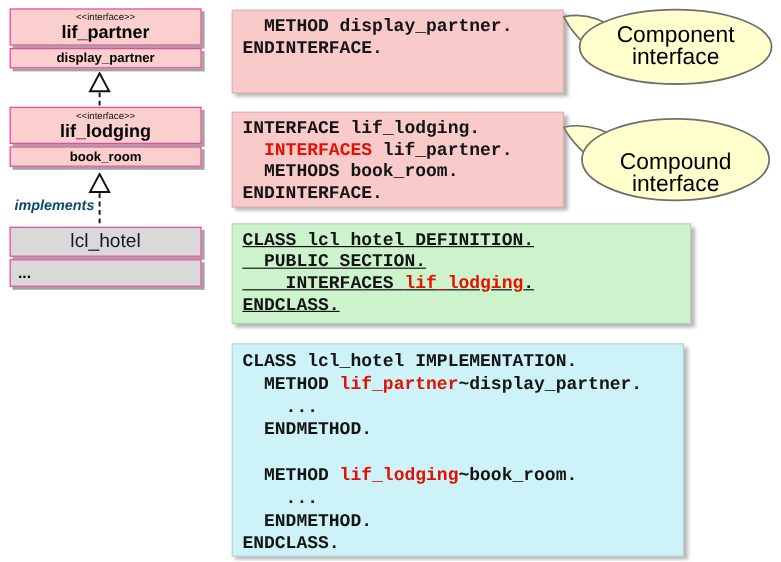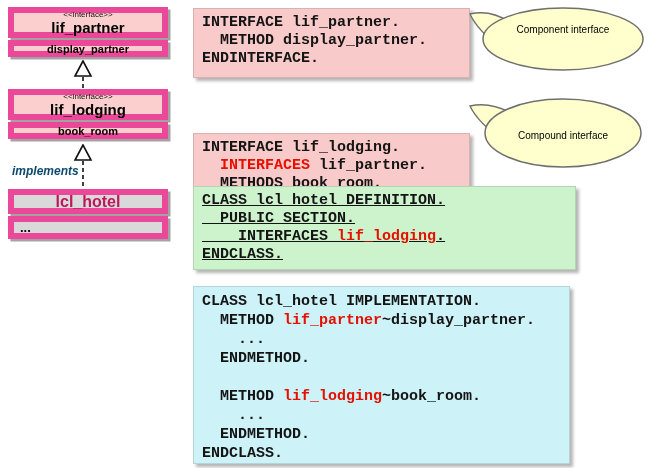--- a/index.html
+++ b/index.html
@@ -3,33 +3,33 @@
 <meta charset="utf-8">
 <style>
   html,body{margin:0;padding:0;background:#fff;}
   .canvas{
     position:relative;width:651px;height:468px;background:#ffffff;
     font-family:"Liberation Sans",sans-serif;overflow:hidden;
   }
   
   .uml-box{position:absolute;width:160px;}
   .comp{
-    box-sizing:border-box;border:6px solid #ec4899;
+    box-sizing:border-box;border:1px solid #ec4899;
     box-shadow:2.5px 2.5px 0 #a3a3a3;
     display:flex;flex-direction:column;align-items:center;justify-content:center;
   }
   .comp + .comp{margin-top:2px;}
   .pink-fill{background:#fbcfcd;}
   .gray-fill{background:#d9d9d9;}
   .u-head{height:31px;}
   .stereotype{font-size:8px;line-height:9px;color:#111;}
   .u-title{font-size:15px;font-weight:bold;line-height:17px;color:#000;}
   .u-member{height:17px;font-size:11px;font-weight:bold;color:#000;}
   .c-head{height:25px;}
-  .c-title{font-size:16px;font-weight:bold;color:#be185d;}
+  .c-title{font-size:16px;font-weight:normal;color:#0f172a;}
   .c-member{height:23px;align-items:flex-start;justify-content:center;}
   .c-member-text{font-size:13px;font-weight:bold;padding-left:6px;line-height:10px;}
   .arrow-svg{position:absolute;}
   .implements-label{
     position:absolute;left:12px;top:164px;
     font-size:12px;font-weight:bold;font-style:italic;color:#0c4a6e;
   }
   
   .code-block{
     position:absolute;box-sizing:border-box;
@@ -42,21 +42,21 @@
   .code-line{line-height:18px;min-height:18px;}
   .lh19 .code-line{line-height:19px;min-height:19px;}
   .bg-pink{background:#f9caca;}
   .bg-green{background:#cdf3cd;}
   .bg-cyan{background:#cdf2f8;}
   .kw-red{color:#e51000;}
   
   .callout-svg{position:absolute;}
   .callout-label{
     position:absolute;width:124px;text-align:center;
-    font-size:10px;line-height:18px;color:#000;
+    font-size:19px;line-height:18px;color:#000;
   }
 </style>
 </head>
 <body>
 
 <div class="canvas">
 
   <div class="uml-box" style="left:8px;top:7px;">
     <div class="comp u-head pink-fill">
       <div class="stereotype">&lt;&lt;interface&gt;&gt;</div>
@@ -87,23 +87,23 @@
 
   <div class="uml-box" style="left:8px;top:189px;">
     <div class="comp c-head gray-fill">
       <div class="c-title">lcl_hotel</div>
     </div>
     <div class="comp c-member gray-fill">
       <div class="c-member-text">...</div>
     </div>
   </div>
 
-  <div class="code-block bg-pink" style="left:193px;top:8px;width:277px;height:70px;"><div class="code-line"><span>INTERFACE lif_partner.</span></div><div class="code-line"><span>  METHOD display_partner.</span></div><div class="code-line"><span>ENDINTERFACE.</span></div></div>
+  <div class="code-block bg-pink" style="left:193px;top:8px;width:277px;height:70px;"><div class="code-line"><span>  METHOD display_partner.</span></div><div class="code-line"><span>ENDINTERFACE.</span></div></div>
 
-  <div class="code-block bg-pink" style="left:193px;top:93px;width:277px;height:68px;margin-top:40px;"><div class="code-line"><span>INTERFACE lif_lodging.</span></div><div class="code-line"><span>  </span><span class="kw-red">INTERFACES</span><span> lif_partner.</span></div><div class="code-line"><span>  METHODS book_room.</span></div><div class="code-line"><span>ENDINTERFACE.</span></div></div>
+  <div class="code-block bg-pink" style="left:193px;top:93px;width:277px;height:80px;"><div class="code-line"><span>INTERFACE lif_lodging.</span></div><div class="code-line"><span>  </span><span class="kw-red">INTERFACES</span><span> lif_partner.</span></div><div class="code-line"><span>  METHODS book_room.</span></div><div class="code-line"><span>ENDINTERFACE.</span></div></div>
 
   <div class="code-block bg-green" style="left:193px;top:186px;width:383px;height:84px;text-decoration:underline;"><div class="code-line"><span>CLASS lcl_hotel DEFINITION.</span></div><div class="code-line"><span>  PUBLIC SECTION.</span></div><div class="code-line"><span>    INTERFACES </span><span class="kw-red">lif_lodging</span><span>.</span></div><div class="code-line"><span>ENDCLASS.</span></div></div>
 
   <div class="code-block bg-cyan lh19" style="left:193px;top:286px;width:377px;height:178px;"><div class="code-line"><span>CLASS lcl_hotel IMPLEMENTATION.</span></div><div class="code-line"><span>  METHOD </span><span class="kw-red">lif_partner</span><span>~display_partner.</span></div><div class="code-line"><span>    ...</span></div><div class="code-line"><span>  ENDMETHOD.</span></div><div class="code-line"><span></span>&nbsp;</div><div class="code-line"><span>  METHOD </span><span class="kw-red">lif_lodging</span><span>~book_room.</span></div><div class="code-line"><span>    ...</span></div><div class="code-line"><span>  ENDMETHOD.</span></div><div class="code-line"><span>ENDCLASS.</span></div></div>
 
   <svg class="callout-svg" style="left:466px;top:5px;" width="182" height="72" viewBox="0 0 182 72">
     <path d="M 4 9 C 22 5, 36 11, 48 20 L 36 44 C 20 32, 9 20, 4 9 Z" fill="#ffffce" stroke="#6f6f6f" stroke-width="1.4"></path>
     <ellipse cx="97" cy="34" rx="80" ry="31" fill="#ffffce" stroke="#6f6f6f" stroke-width="1.5"></ellipse>
   </svg>
   <div class="callout-label" style="left:501px;top:21px;">Component interface</div>

